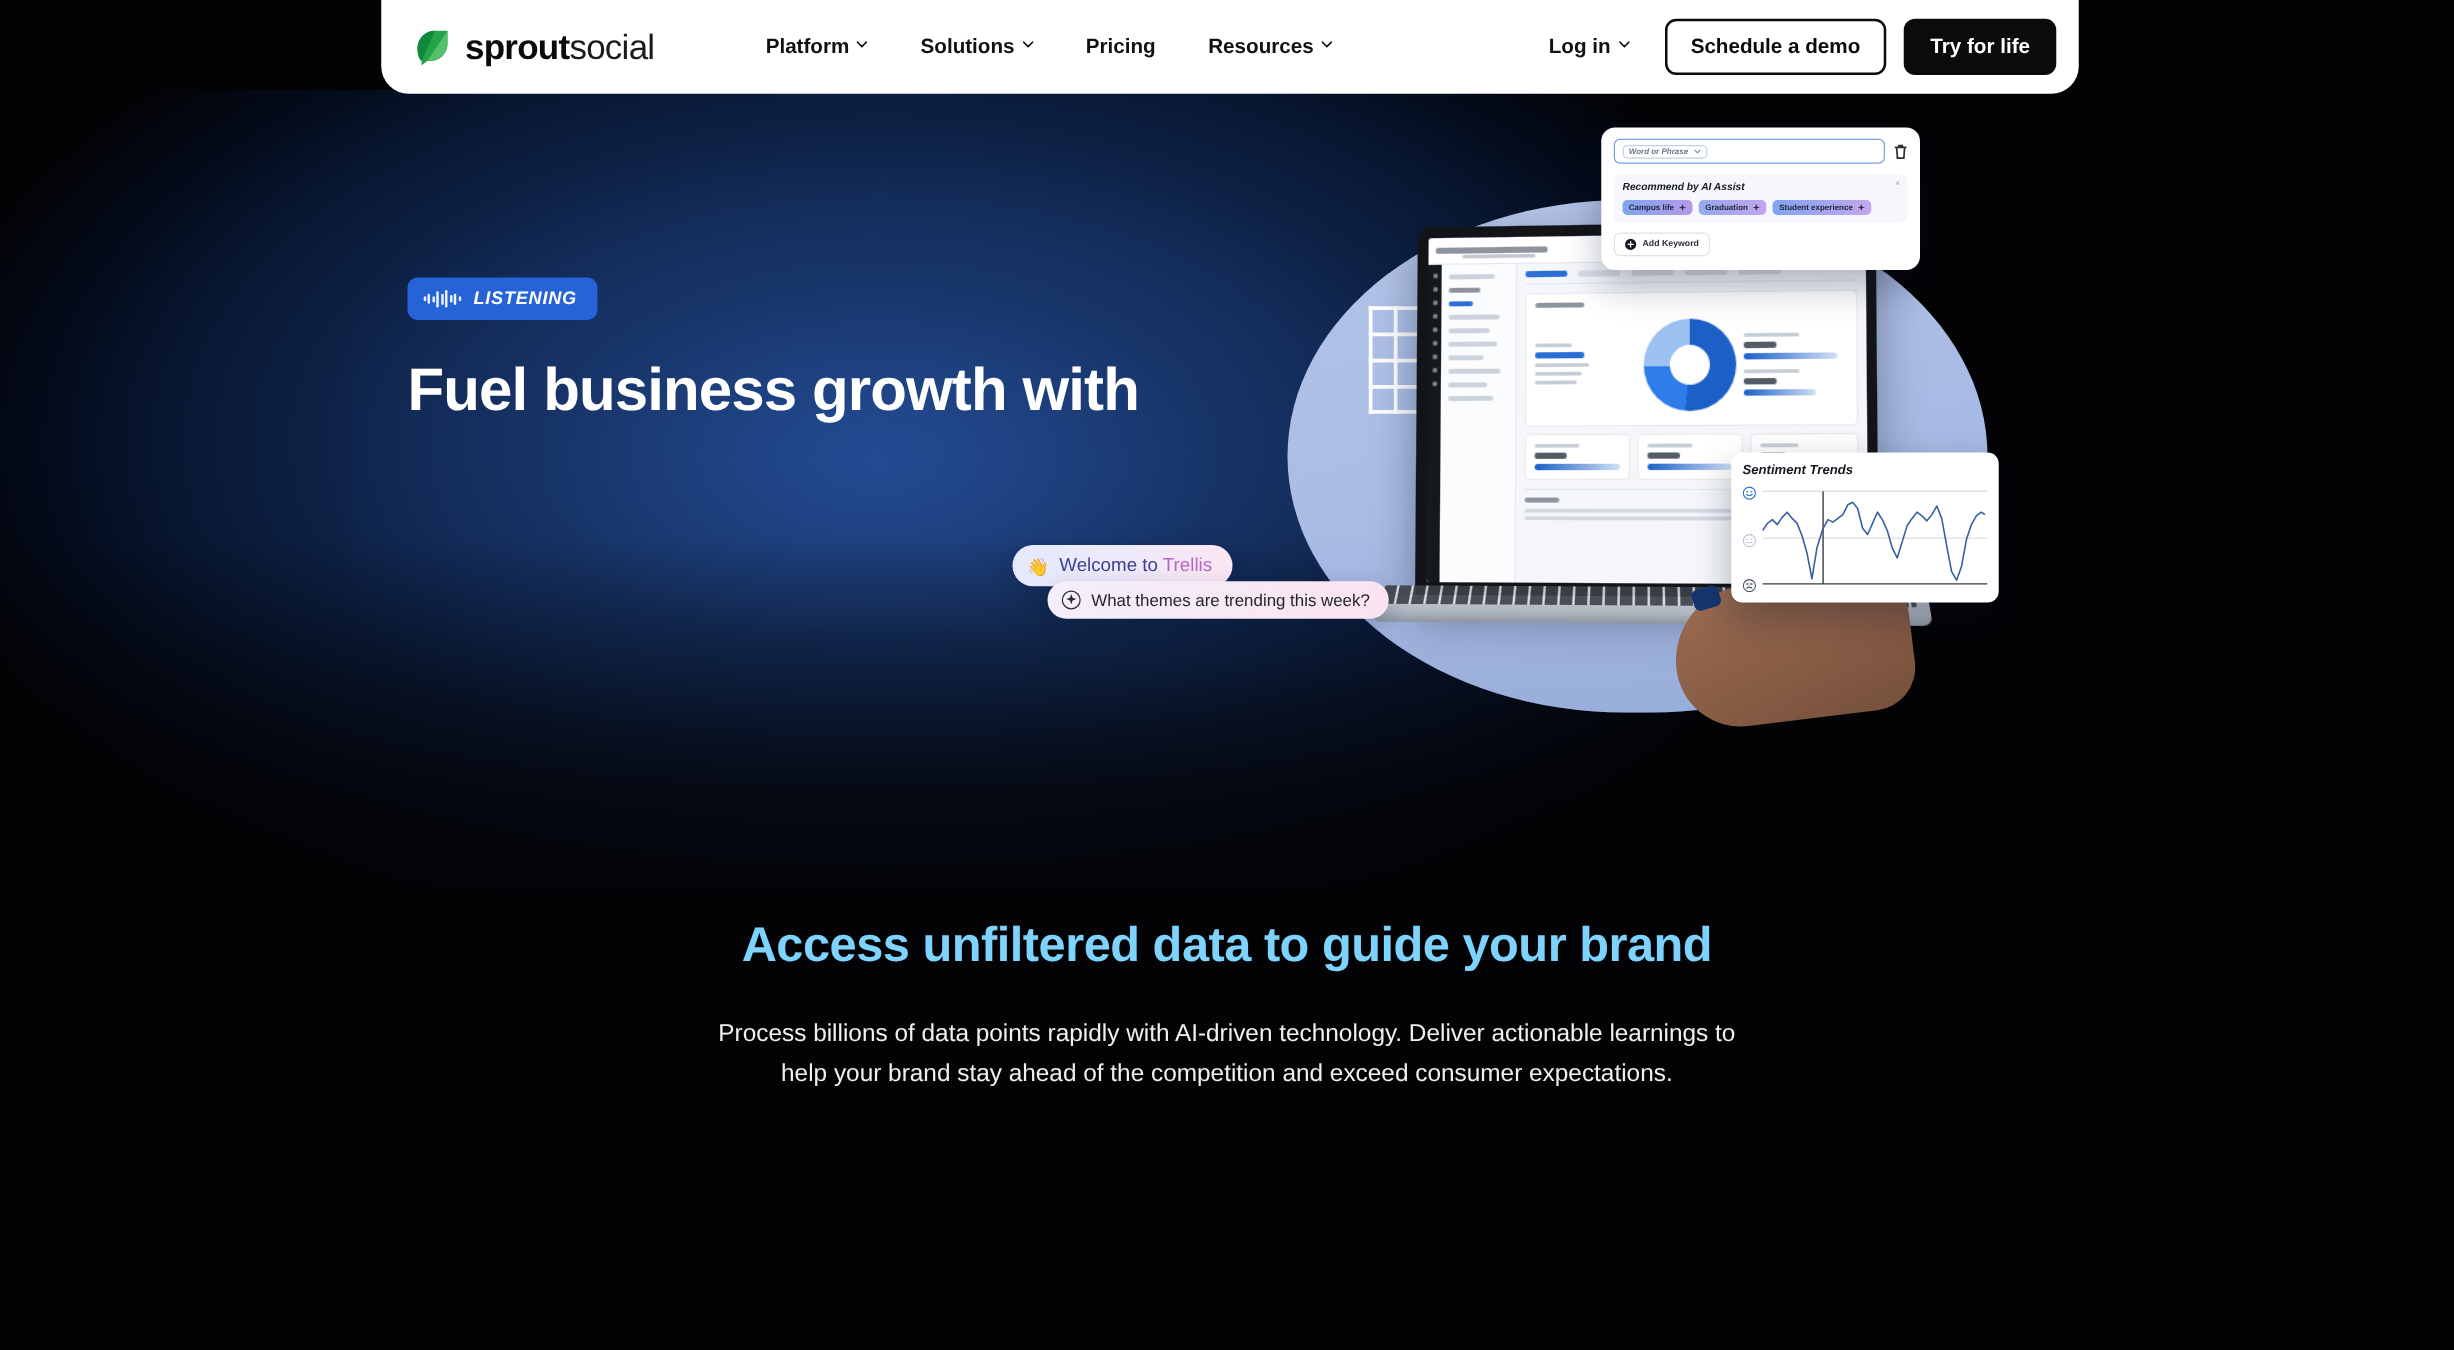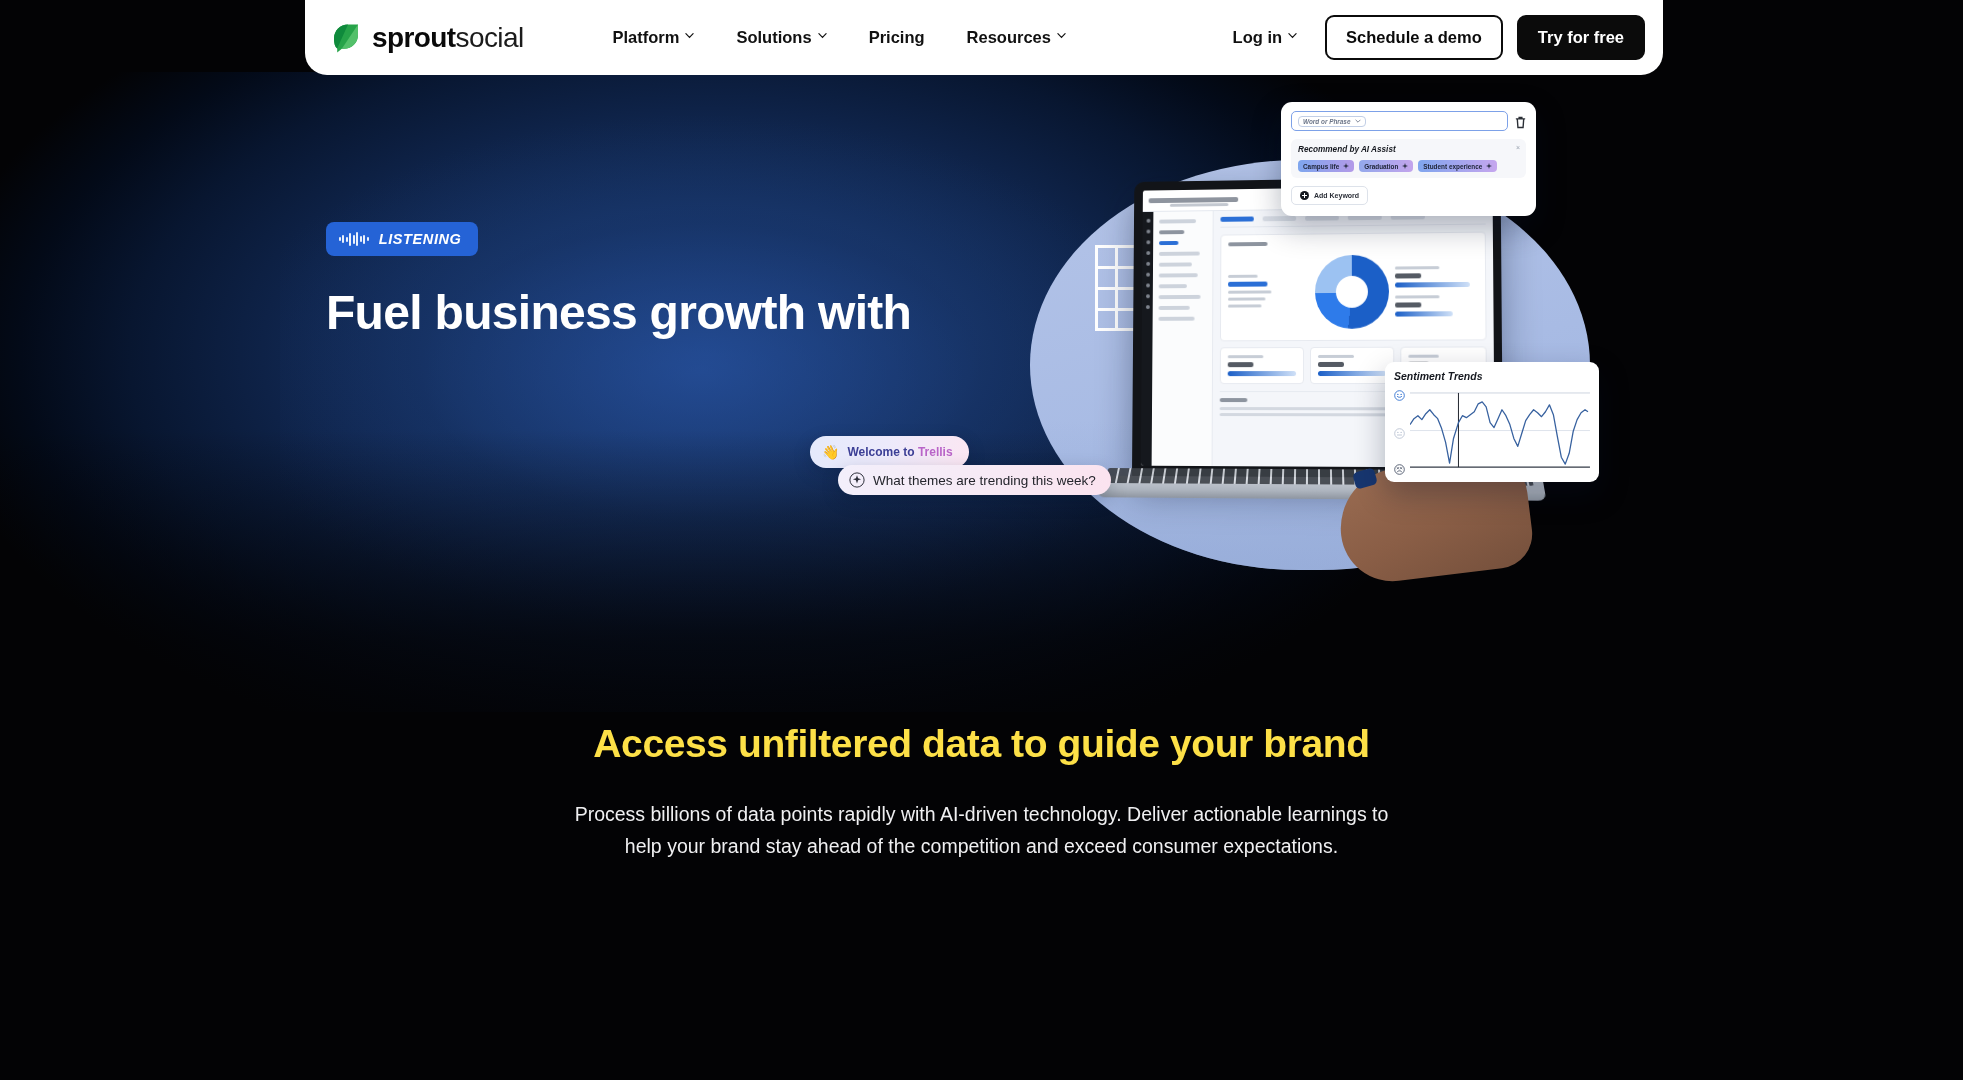--- a/index.html
+++ b/index.html
@@ -79,22 +79,22 @@
 
   .hero-title{
     margin-top:28px;
     font-size:48px; font-weight:800; color:#fff; line-height:1.205;
     letter-spacing:-0.7px;
   }
 
   
   .sec2{ position:absolute; left:0; top:718px; width:1963px; text-align:center; z-index:20; }
   .sec2-title{
-    font-size:39px; font-weight:800; color:#fde047; line-height:1.28;
-    letter-spacing:-0.4px; max-width:900px; margin:1px auto;
+    font-size:39px; font-weight:800; color:#7dd3fc; line-height:1.28;
+    letter-spacing:-0.4px; max-width:900px; margin:14px auto;
   }
   .sec2-body{
     margin:30px auto 0; max-width:836px;
     font-size:19.5px; font-weight:400; color:#f0f0f2; line-height:1.63;
   }
 
   
   .art{ position:absolute; left:1010px; top:100px; width:620px; height:480px; z-index:15; }
   .oval{
     position:absolute; left:20px; top:60px; width:560px; height:410px;
@@ -207,21 +207,21 @@
   .face{ position:absolute; left:0; width:11px; height:11px; }
   .st-plot{ position:absolute; left:16px; right:0; top:0; bottom:0; }
 
   
   .bub{
     position:absolute; z-index:14; border-radius:22px; display:flex; align-items:center; gap:8px;
     box-shadow:0 6px 18px rgba(5,16,40,0.22); white-space:nowrap;
   }
   .bub1{ left:-200px; top:336px; padding:8px 16px 8px 12px;
     background:linear-gradient(95deg,#e4e9fb 0%,#edeafb 48%,#fbe6f2 100%); }
-  .bub1 .txt{ font-size:12px; font-weight:700; }
+  .bub1 .txt{ font-size:15px; font-weight:400; }
   .g1{ color:#3c3f96; } .g3{ color:#b964c8; }
   .bub2{ left:-172px; top:365px; padding:7px 15px 7px 11px;
     background:linear-gradient(95deg,#f3effb 0%,#f7e9f4 60%,#fbe3ef 100%); }
   .bub2 .txt{ font-size:13.5px; font-weight:400; color:#24252c; }
   .sparkbtn{ width:16px; height:16px; flex:0 0 auto; }
 </style>
 </head>
 <body>
 
 <div class="bg-root">
@@ -279,21 +279,21 @@
     <div class="nav-right">
       <div class="login">
         <span>Log in</span>
         <span class="caret">
           <svg width="9" height="9" viewBox="0 0 10 10">
               <path d="M1 3l4 4 4-4" stroke="#111" stroke-width="1.3" fill="none" stroke-linecap="round"></path>
             </svg>
         </span>
       </div>
       <button class="btn-outline">Schedule a demo</button>
-      <button class="btn-dark">Try for free</button>
+      <button class="btn-dark">Try for life</button>
     </div>
 
   </div>
 </div>
 
 <div class="hero-left">
   <div class="badge">
     <span class="wave">
       <i style="height:4px"></i>
         <i style="height:8px"></i>

